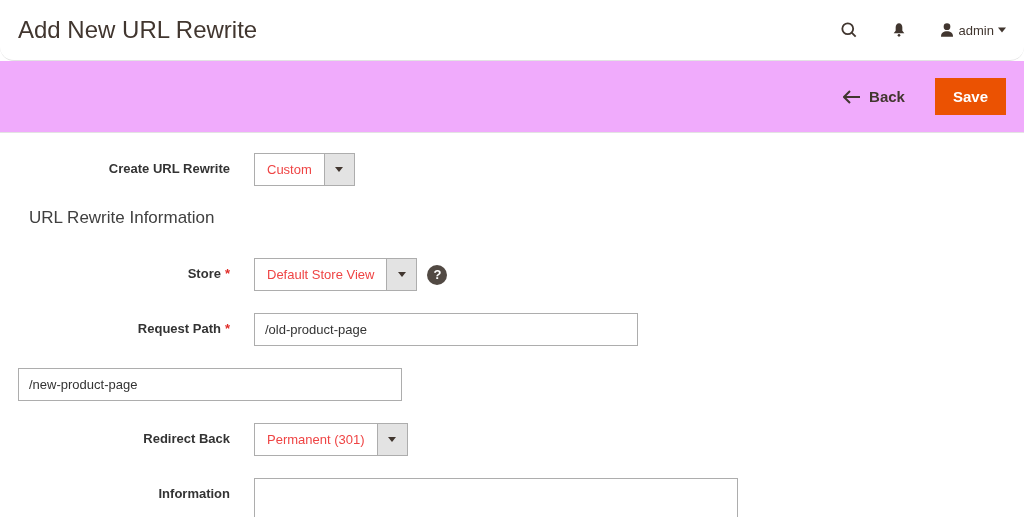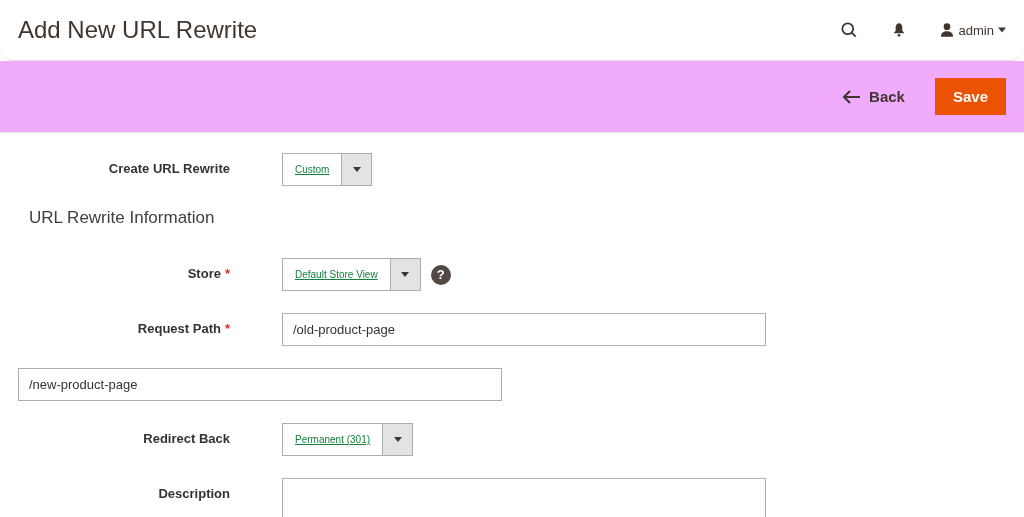--- a/index.html
+++ b/index.html
@@ -70,21 +70,20 @@
       cursor: pointer;
       margin-left: 12px;
     }
     .form-section {
       padding: 20px 18px 0 18px;
     }
     .form-row {
       display: flex;
       align-items: flex-start;
       margin-bottom: 22px;
-      gap: 28px;
     }
     .form-label {
       width: 236px;
       text-align: right;
       padding-right: 24px;
       padding-top: 8px;
       font-size: 13px;
       font-weight: 600;
       color: #333;
       flex-shrink: 0;
@@ -102,38 +101,37 @@
       display: inline-flex;
       align-items: stretch;
       border: 1px solid #adadad;
       background: #fff;
       height: 33px;
     }
     .select-wrap .select-text {
       padding: 0 12px;
       display: flex;
       align-items: center;
-      font-size: 10px;
-      color: #15803d;
-      text-decoration: underline;
+      font-size: 13px;
+      color: #ef4444;
     }
     .select-wrap .select-caret {
       width: 30px;
       display: flex;
       align-items: center;
       justify-content: center;
       border-left: 1px solid #adadad;
       background: #e3e3e3;
       cursor: pointer;
     }
     .text-input {
       border: 1px solid #adadad;
       padding: 7px 10px;
       font-size: 13px;
-      width: 484px;
+      width: 384px;
       height: 33px;
       color: #333;
       font-family: inherit;
     }
     .textarea-input {
       border: 1px solid #adadad;
       padding: 7px 10px;
       font-size: 13px;
       width: 484px;
       height: 70px;
@@ -262,19 +260,19 @@
         <span class="select-caret">
           <svg width="8" height="5" viewBox="0 0 10 6" fill="#41362f">
               <path d="M0 0 L5 6 L10 0 Z"></path>
             </svg>
         </span>
       </div>
     </div>
   </div>
 
   <div class="form-row">
-    <label class="form-label">Description</label>
+    <label class="form-label">Information</label>
     <div class="form-control-wrap">
       <textarea class="textarea-input" style=""></textarea>
     </div>
   </div>
 
 </div>
 
 </body></html>

